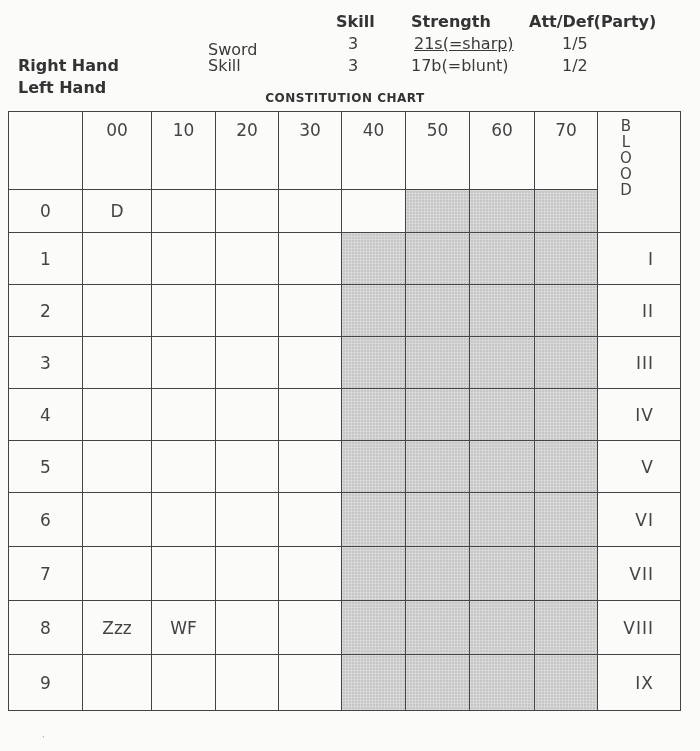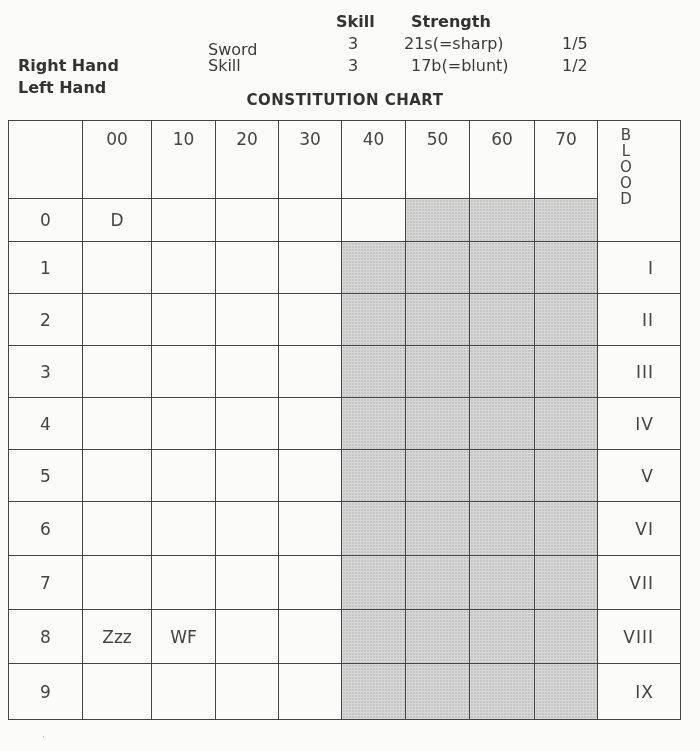--- a/index.html
+++ b/index.html
@@ -12,24 +12,24 @@
   }
   .equip {
     position: absolute; left: 0; top: 0; width: 700px; height: 90px;
     font-size: 16px;
   }
   .equip .cell { position: absolute; white-space: nowrap; }
   .equip .hdr { font-weight: bold; color: #333; }
   .equip .lbl { font-weight: bold; color: #333; margin-top: 22px; }
   .title {
     position: absolute; top: 91px; left: 0; width: 690px; text-align: center;
-    font-size: 15px; font-weight: bold; letter-spacing: 0.5px; color: #333;
+    font-size: 12px; font-weight: bold; letter-spacing: 0.5px; color: #333;
   }
   .grid {
-    position: absolute; left: 8px; top: 120px;
+    position: absolute; left: 8px; top: 111px;
     border-collapse: collapse;
     table-layout: fixed;
   }
   .grid td {
     border: 1.5px solid #444;
     padding: 0;
     font-size: 17px;
     color: #444;
     text-align: center;
     vertical-align: middle;
@@ -47,25 +47,26 @@
     display: flex; flex-direction: column; line-height: 16px; font-size: 15px;
   }
   .speck { position: absolute; left: 42px; top: 733px; font-size: 8px; color: #999; }
 </style>
 </head>
 <body>
 
 <div class="equip">
   <span class="cell hdr" style="left:336px; top:12px;">Skill</span>
   <span class="cell hdr" style="left:411px; top:12px;">Strength</span>
+  <span class="cell hdr" style="left:529px; top:12px;">Att/Def(Party)</span>
 
   <span class="cell lbl" style="left:18px; top:34px;">Right Hand</span>
   <span class="cell" style="left:208px; top:40px;">Sword</span>
   <span class="cell" style="left:348px; top:34px;">3</span>
-  <span class="cell" style="left:404px; top:34px;">21s(=sharp)</span>
+  <span class="cell" style="left:414px; top:34px;text-decoration:underline;">21s(=sharp)</span>
   <span class="cell" style="left:562px; top:34px;">1/5</span>
 
   <span class="cell lbl" style="left:18px; top:56px;">Left Hand</span>
   <span class="cell" style="left:208px; top:56px;">Skill</span>
   <span class="cell" style="left:348px; top:56px;">3</span>
   <span class="cell" style="left:411px; top:56px;">17b(=blunt)</span>
   <span class="cell" style="left:562px; top:56px;">1/2</span>
 </div>
 
 <div class="title">CONSTITUTION CHART</div>

